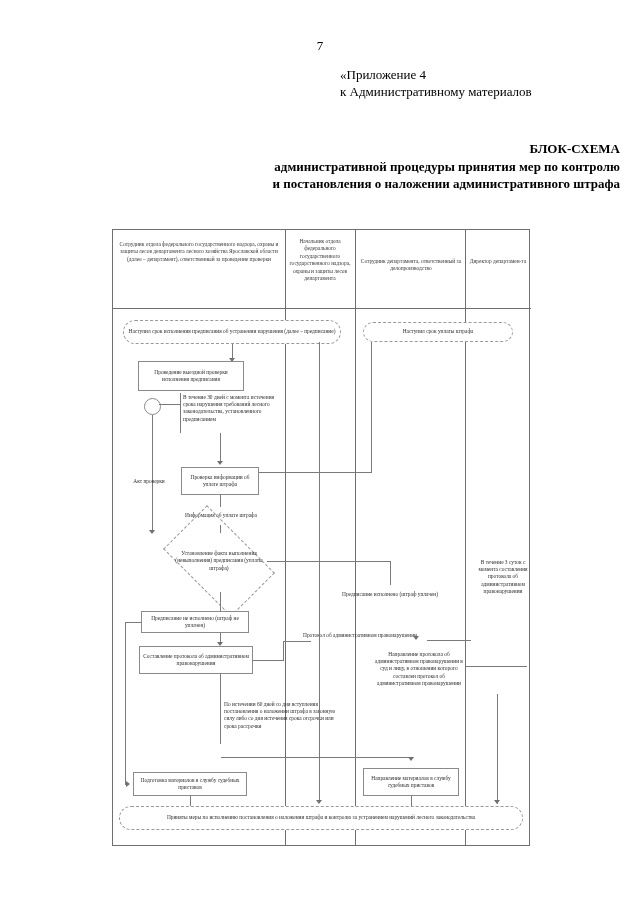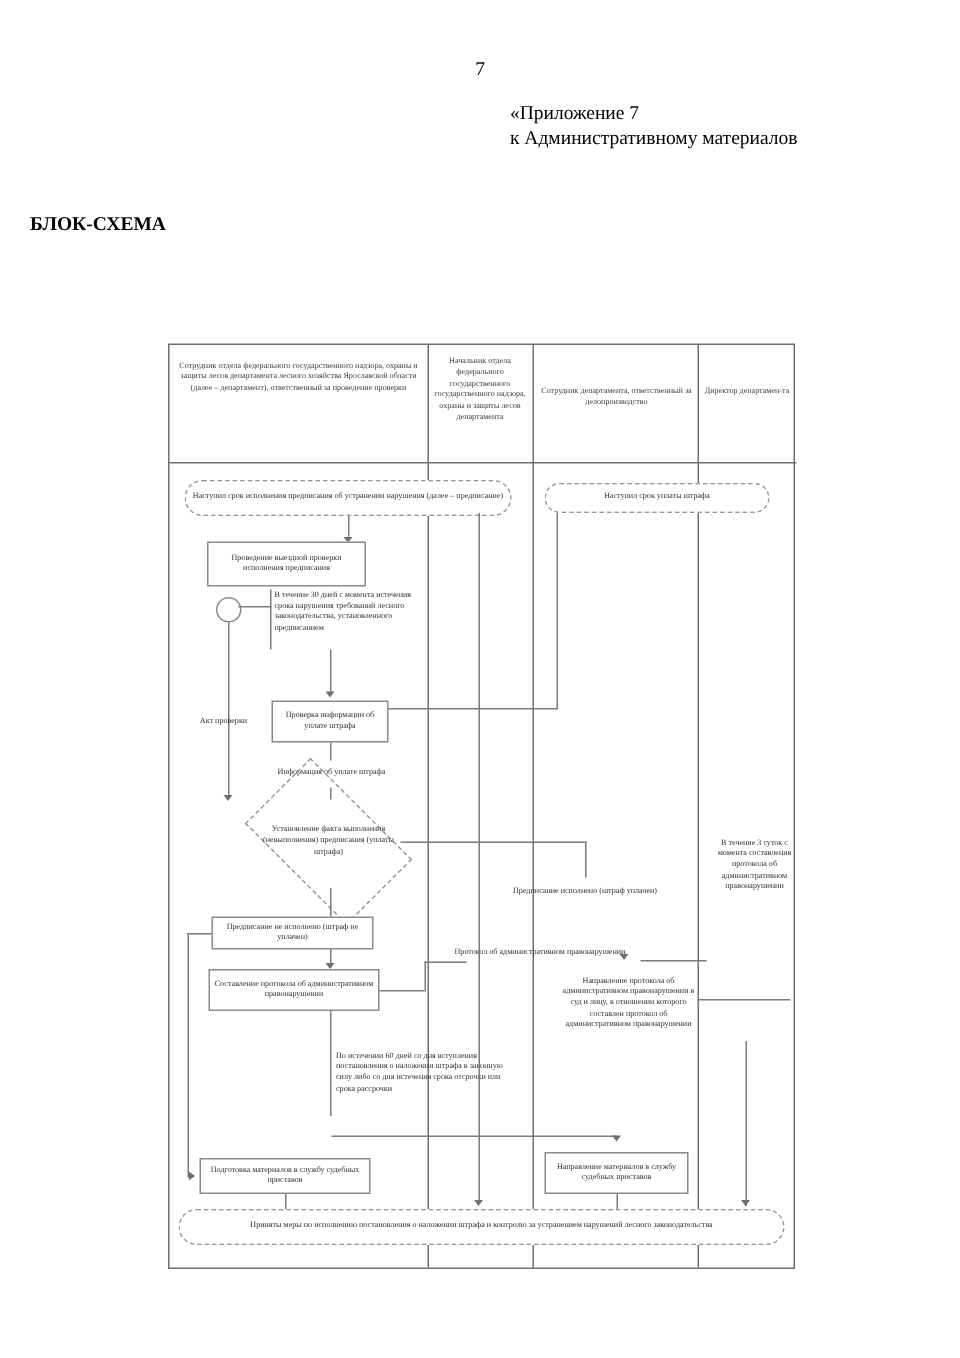--- a/index.html
+++ b/index.html
@@ -17,21 +17,21 @@
   .page-num{
     position:absolute;left:0;top:38px;width:640px;
     text-align:center;font-size:13px;
   }
   .appendix{
     position:absolute;left:340px;top:66px;
     font-size:13px;line-height:17px;
   }
   .title{
     position:absolute;left:20px;top:140px;width:600px;
-    text-align:left;font-weight:bold;font-size:13px;line-height:17.5px;
+    text-align:right;font-weight:bold;font-size:13px;line-height:17.5px;
   }
 
   
   .chart{
     position:absolute;left:112px;top:229px;
     width:418px;height:617px;
     border:1px solid #6f6f6f;
     box-sizing:border-box;
   }
   
@@ -109,26 +109,28 @@
   }
 </style>
 </head>
 <body>
 
 <div class="page">
 
   <div class="page-num">7</div>
 
   <div class="appendix">
-    <div>«Приложение 7</div>
+    <div>«Приложение 4</div>
     <div>к Административному материалов</div>
   </div>
 
   <div class="title">
     <div>БЛОК-СХЕМА</div>
+    <div>административной процедуры принятия мер по контролю</div>
+    <div>и постановления о наложении административного штрафа</div>
   </div>
 
   <div class="chart">
 
     <div class="colsep" style="left:172px;height:615px;"></div>
     <div class="colsep" style="left:242px;height:615px;"></div>
     <div class="colsep" style="left:352px;height:615px;"></div>
     <div class="hdr-rule" style="top:78px;"></div>
 
     <div class="hdr" style="left:6px;top:11px;width:160px;">Сотрудник отдела федерального государственного надзора, охраны и защиты лесов департамента лесного хозяйства Ярославской области (далее – департамент), ответственный за проведение проверки</div>

